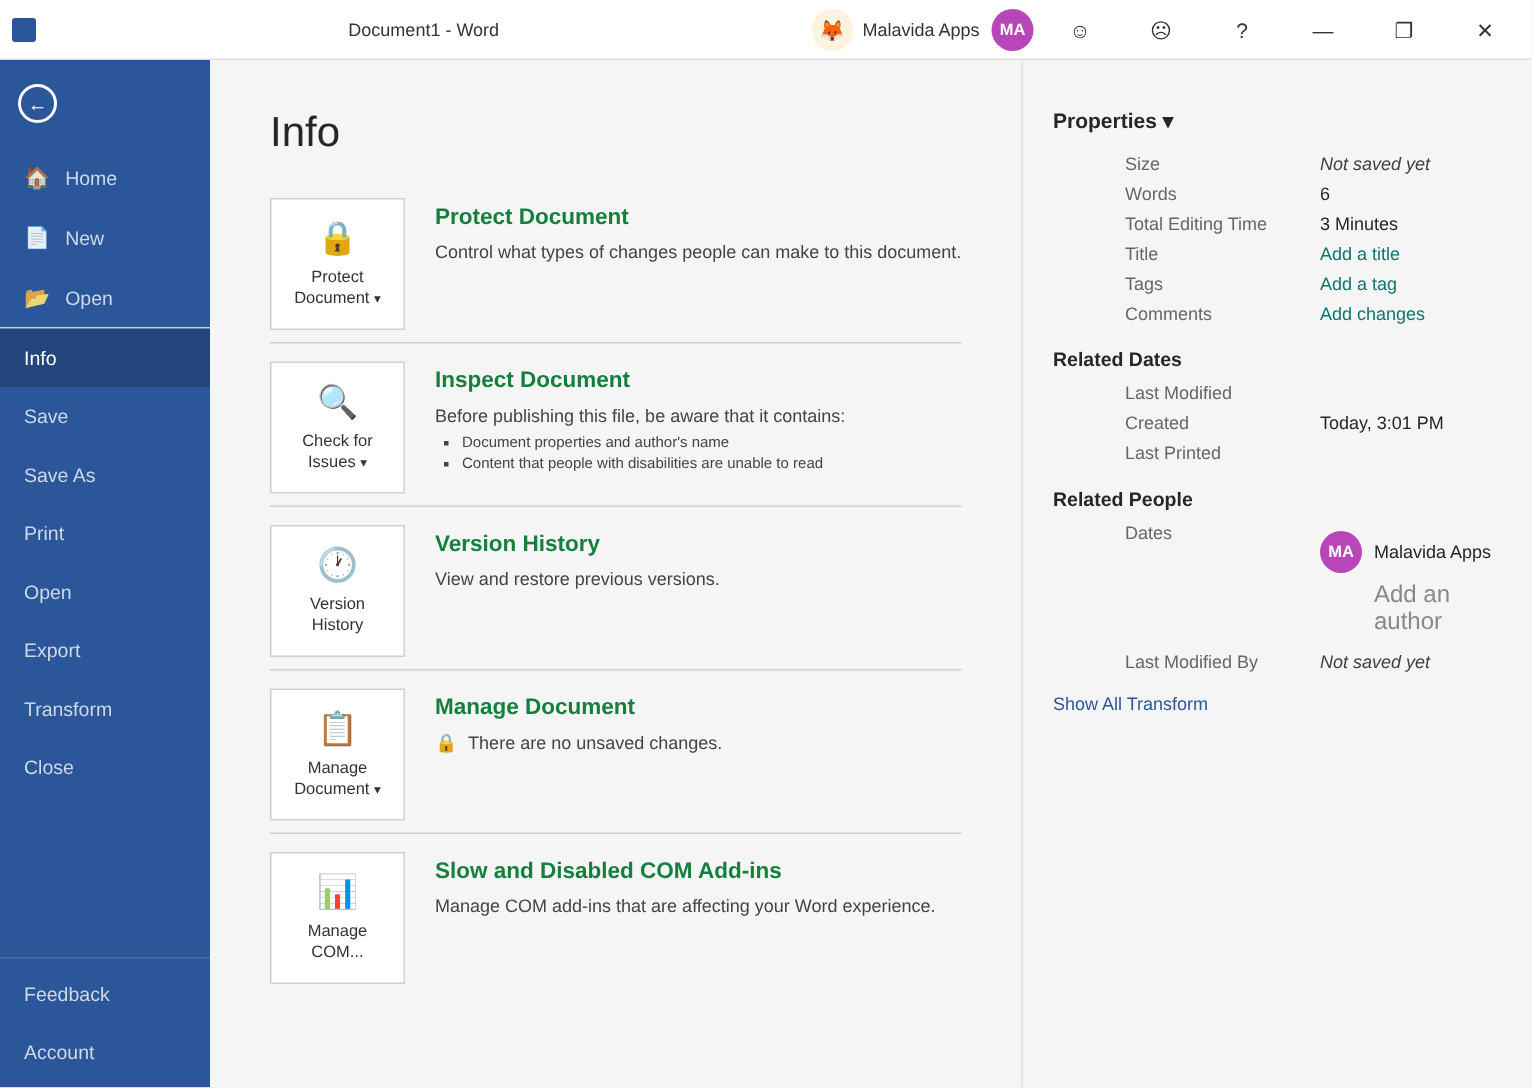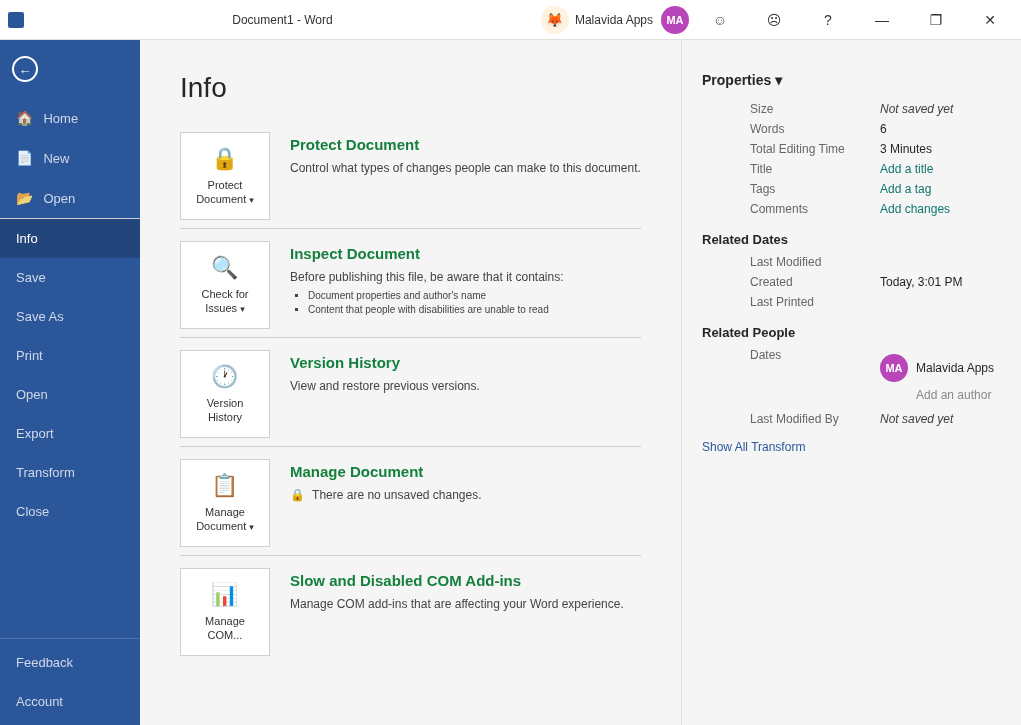--- a/index.html
+++ b/index.html
@@ -152,21 +152,21 @@
     .prop-value.muted { color: #404040; font-style: italic; }
     .prop-value.clickable { color: #0f766e; cursor: pointer; }
 
     .author-row { display: flex; align-items: center; gap: 8px; margin: 6px 0; }
     .author-avatar {
       width: 28px; height: 28px; border-radius: 50%; background: #b946b9;
       display: flex; align-items: center; justify-content: center;
       color: white; font-size: 11px; font-weight: bold; flex-shrink: 0;
     }
     .author-name { font-size: 12px; color: #262626; }
-    .add-author { font-size: 12px; color: #888; cursor: pointer; margin-left: 36px; }
+    .add-author { font-size: 16px; color: #888; cursor: pointer; margin-left: 36px; }
 
     .show-all-props {
       font-size: 12px; color: #2b579a; cursor: pointer;
       margin-top: 8px; display: inline-block;
     }
 
     
     .content-area::-webkit-scrollbar { width: 8px; }
     .content-area::-webkit-scrollbar-track { background: #f0f0f0; }
     .content-area::-webkit-scrollbar-thumb { background: #c0c0c0; }

